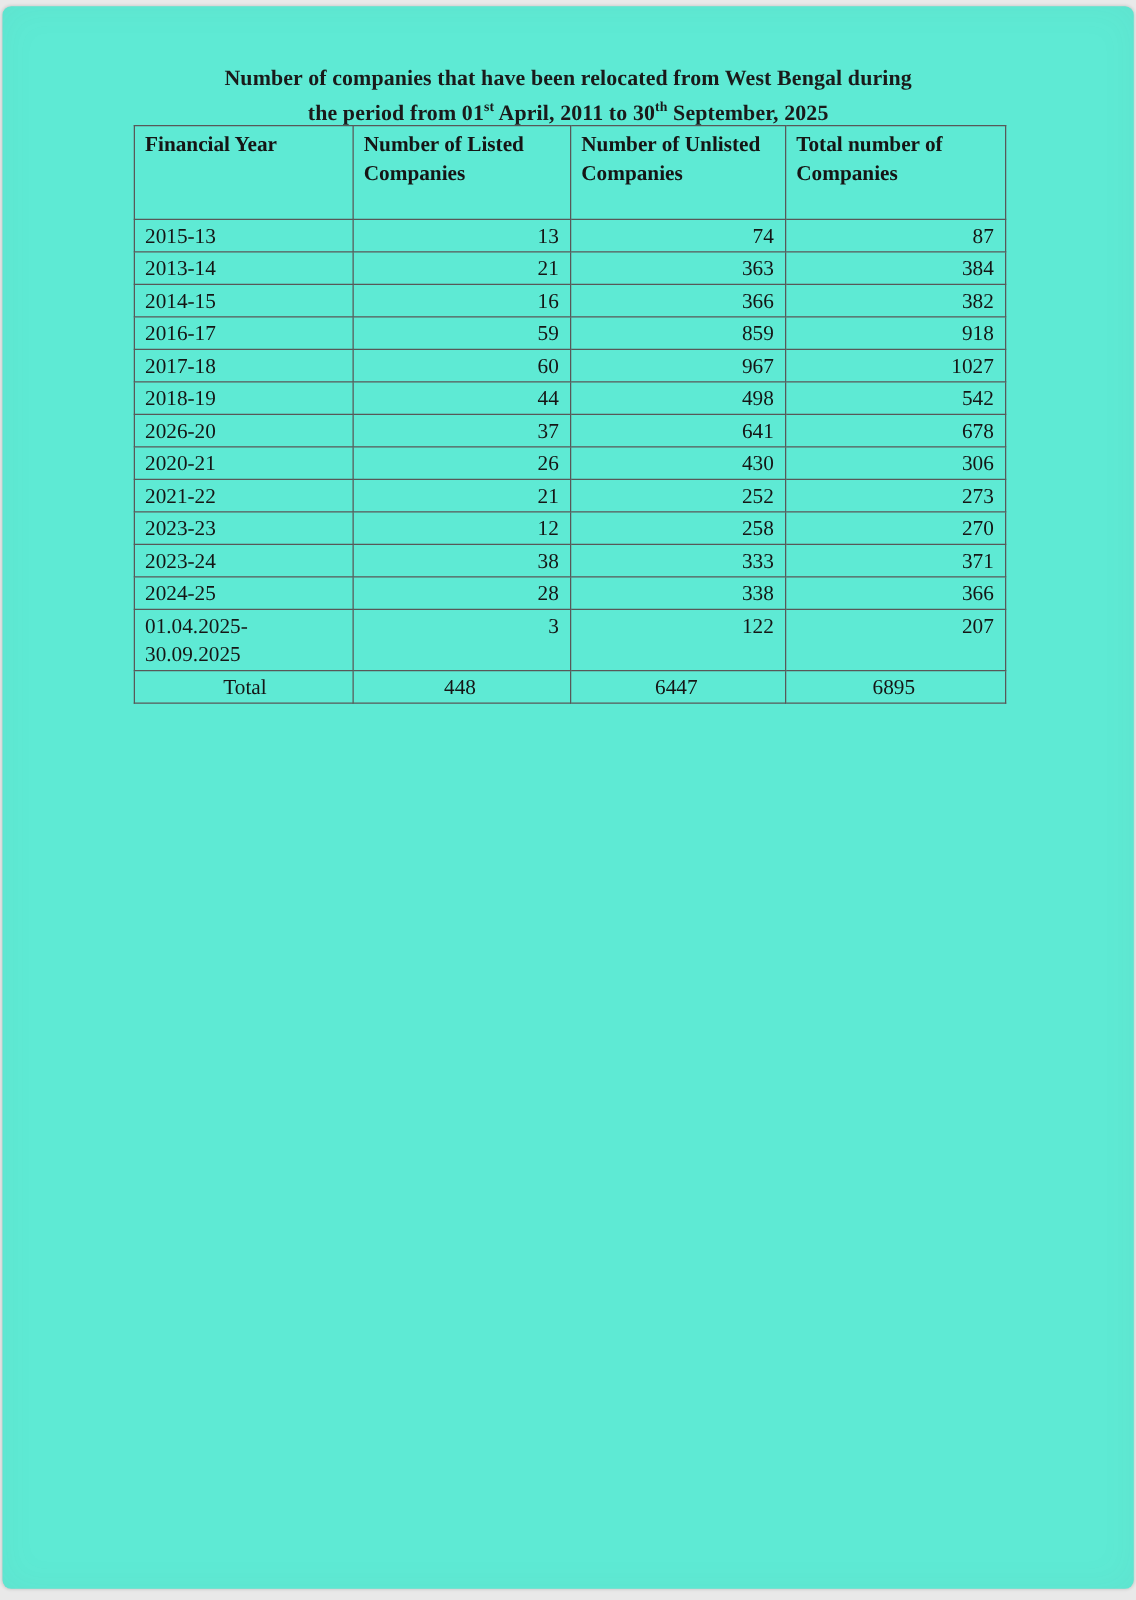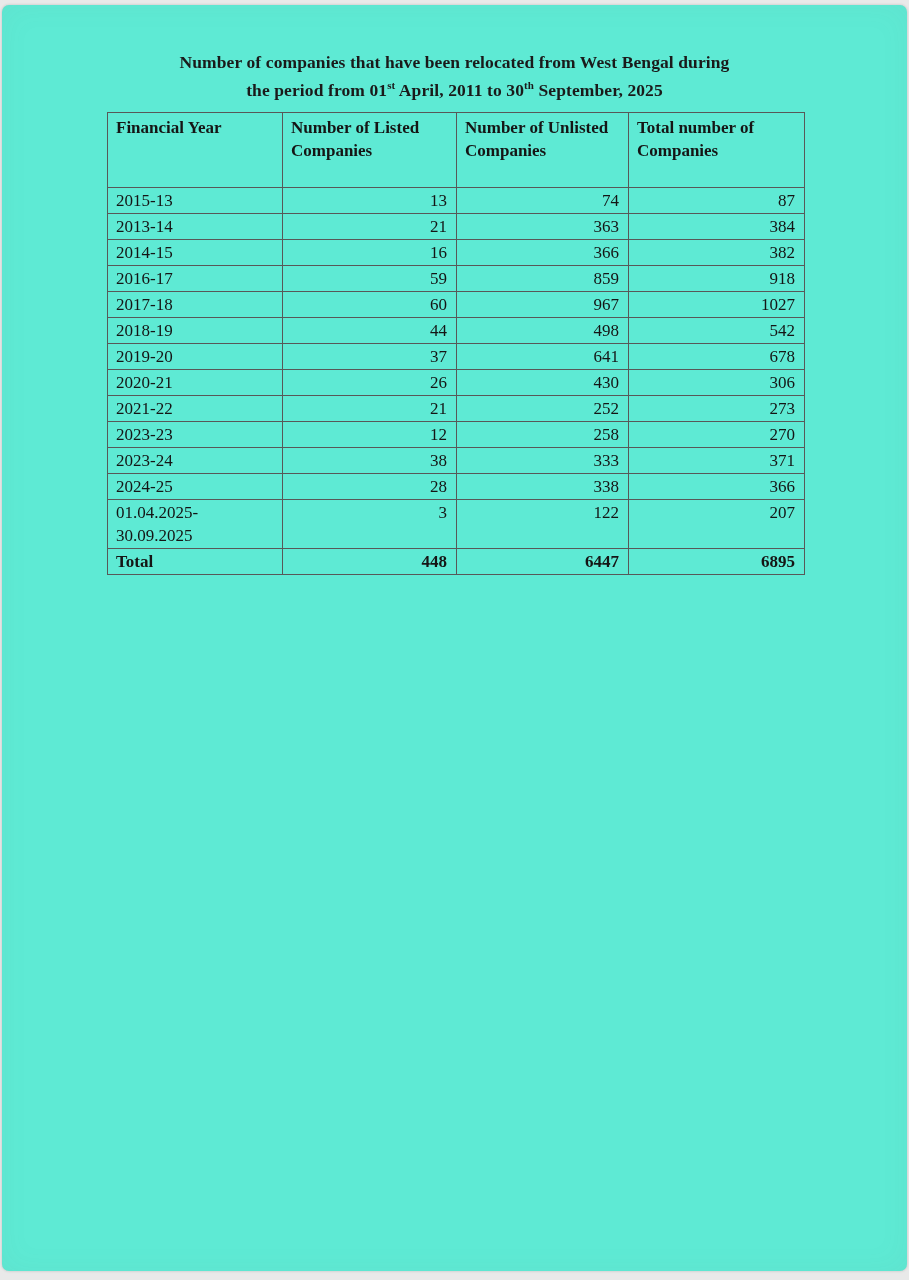--- a/index.html
+++ b/index.html
@@ -41,21 +41,21 @@
   }
   .doc-title sup {
     font-size: 11px;
     vertical-align: super;
     line-height: 0;
   }
 
   table.data-table {
     position: absolute;
     left: 105px;
-    top: 107px;
+    top: 95px;
     width: 697px;
     border-collapse: collapse;
     table-layout: fixed;
     font-size: 17px;
     color: #151515;
   }
 
   table.data-table th,
   table.data-table td {
     border: 1px solid #585858;
@@ -78,21 +78,22 @@
     white-space: pre-line;
   }
 
   td.num-cell {
     text-align: right;
     padding: 1px 9px 1px 6px;
     font-variant-numeric: lining-nums;
   }
 
   tr.total-row td {
-    font-weight: bold;
+    font-weight: normal;
+    text-align: center;
   }
 </style>
 </head>
 <body>
 
 <div class="page">
   <div class="page-inner">
 
     <div class="doc-title">
       <div>Number of companies that have been relocated from West Bengal during</div>
@@ -145,21 +146,21 @@
             <td class="num-cell">967</td>
             <td class="num-cell">1027</td>
           </tr>
           <tr>
             <td class="year-cell">2018-19</td>
             <td class="num-cell">44</td>
             <td class="num-cell">498</td>
             <td class="num-cell">542</td>
           </tr>
           <tr>
-            <td class="year-cell">2019-20</td>
+            <td class="year-cell">2026-20</td>
             <td class="num-cell">37</td>
             <td class="num-cell">641</td>
             <td class="num-cell">678</td>
           </tr>
           <tr>
             <td class="year-cell">2020-21</td>
             <td class="num-cell">26</td>
             <td class="num-cell">430</td>
             <td class="num-cell">306</td>
           </tr>

